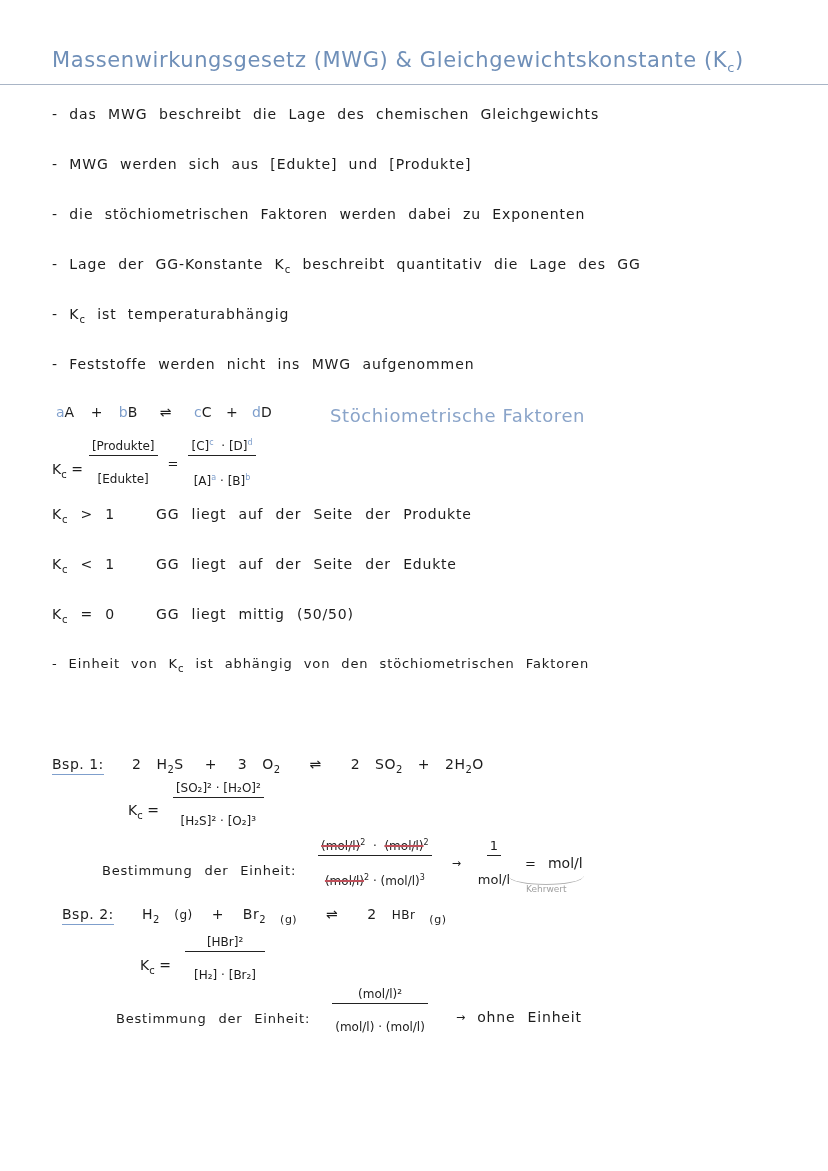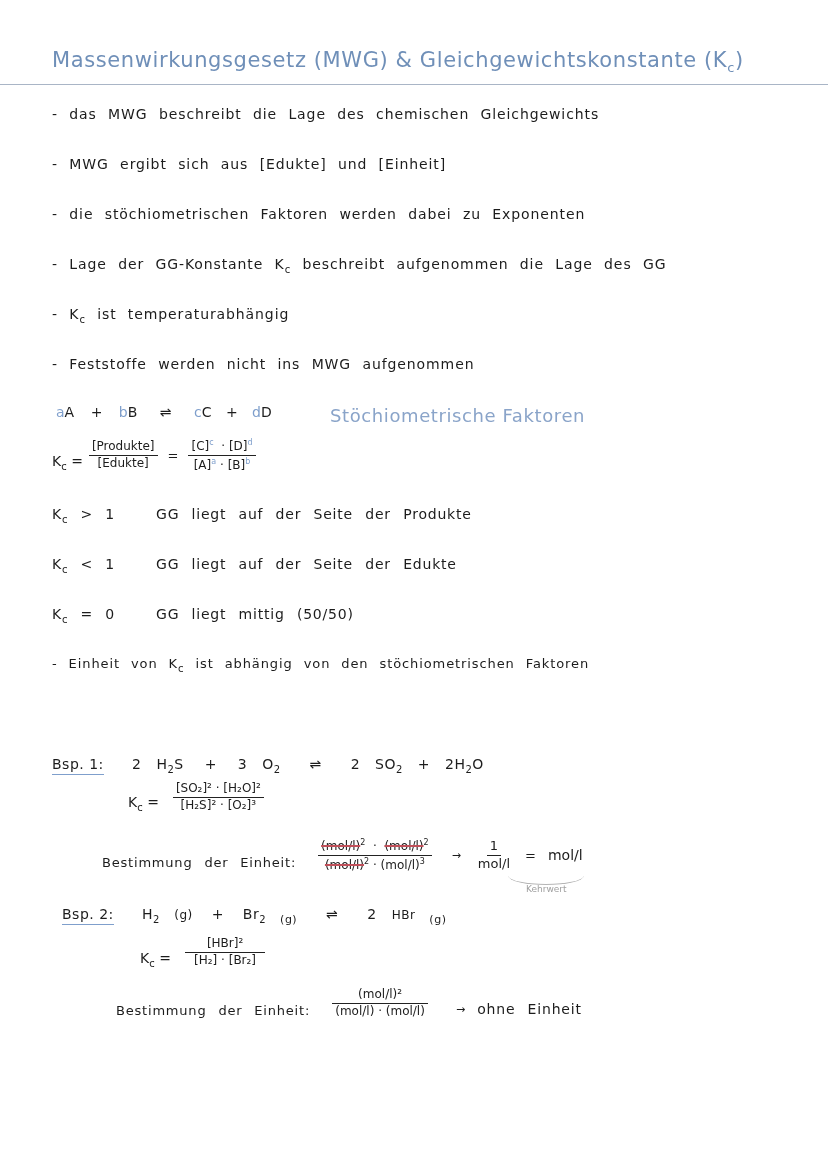--- a/index.html
+++ b/index.html
@@ -21,21 +21,21 @@
   }
 
   .bullet { left: 52px; font-size: 14px; letter-spacing: 0.9px; word-spacing: 6px; }
   .bullet sub { font-size: 10px; }
 
   .blue { color: #7f9fcc; }
   .note-blue { color: #8aa4c9; font-size: 18px; letter-spacing: 0.6px; }
 
   .frac {
     display: inline-flex; flex-direction: column; align-items: center;
-    vertical-align: middle; font-size: 12px; line-height: 1.15;
+    vertical-align: middle; font-size: 12px; line-height: 1.15; gap: 16px;
   }
   .frac .num { padding: 0 3px 1px; border-bottom: 1.4px solid #222; }
   .frac .den { padding: 1px 3px 0; }
   .frac sup { font-size: 8px; }
   .eq-label { font-size: 14px; }
   .eq-label sub { font-size: 10px; }
   .sym { font-size: 13px; margin: 0 10px; }
 
   .cond { font-size: 14px; letter-spacing: 0.8px; word-spacing: 7px; }
   .cond sub { font-size: 10px; }
@@ -58,24 +58,24 @@
 <body>
 
 <div class="page">
 
   <div class="abs title">
     <span>Massenwirkungsgesetz (MWG) &amp; Gleichgewichtskonstante (K</span><sub>c</sub><span>)</span>
   </div>
   <div class="title-rule"></div>
 
   <div class="abs bullet" style="top:106px"><span>- das MWG beschreibt die Lage des chemischen Gleichgewichts</span></div>
-  <div class="abs bullet" style="top:156px"><span>- MWG ergibt sich aus [Edukte] und [Einheit]</span></div>
+  <div class="abs bullet" style="top:156px"><span>- MWG werden sich aus [Edukte] und [Produkte]</span></div>
   <div class="abs bullet" style="top:206px"><span>- die stöchiometrischen Faktoren werden dabei zu Exponenten</span></div>
   <div class="abs bullet" style="top:256px">
-    <span>- Lage der GG-Konstante K</span><sub>c</sub><span> beschreibt aufgenommen die Lage des GG</span>
+    <span>- Lage der GG-Konstante K</span><sub>c</sub><span> beschreibt quantitativ die Lage des GG</span>
   </div>
   <div class="abs bullet" style="top:306px">
     <span>- K</span><sub>c</sub><span> ist temperaturabhängig</span>
   </div>
   <div class="abs bullet" style="top:356px"><span>- Feststoffe werden nicht ins MWG aufgenommen</span></div>
 
   <div class="abs" style="left:56px; top:404px; font-size:14px; word-spacing:4px;">
     <span class="blue">a</span><span>A</span>
     <span style="margin:0 8px">+</span>
     <span class="blue">b</span><span>B</span>

